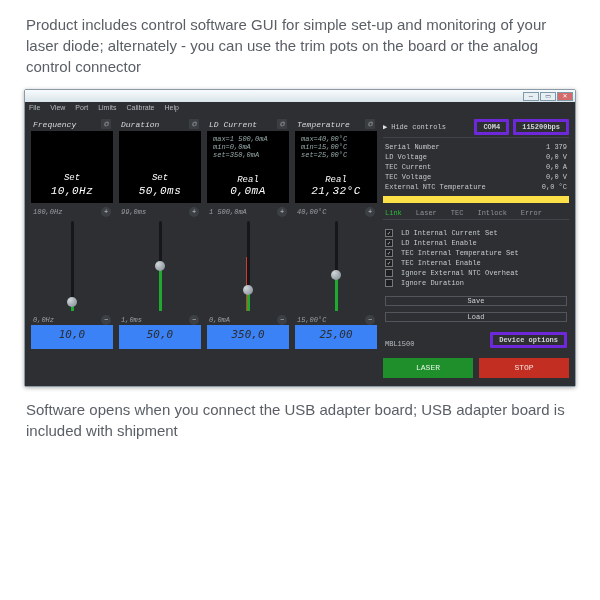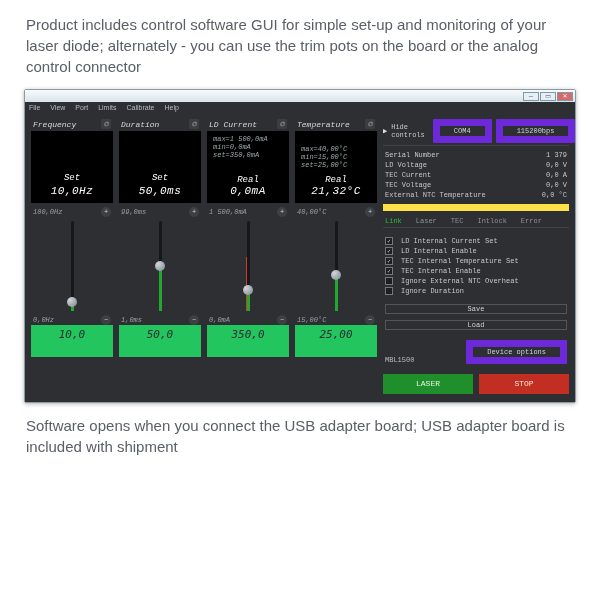--- a/index.html
+++ b/index.html
@@ -130,42 +130,42 @@
     position:absolute; bottom:0; left:-1px; width:1px; height:60%;
     background:#d13b2b;
   }
   .knob {
     position:absolute; left:50%; transform:translate(-50%,50%);
     width:10px; height:10px; border-radius:50%;
     background: radial-gradient(circle at 30% 30%, #cfd6dc, #7c848b);
   }
   .entry {
     margin-top:4px;
-    background:#22c55e;
+    background:#3b82f6;
     color:#2b2e32;
     text-align:center;
-    height:32px; line-height:20px;
+    height:24px; line-height:20px;
     font-size:11px;
     font-family:"Consolas",monospace;
   }
   .right-pane {
     width: 186px;
     display:flex; flex-direction:column;
     gap:4px;
   }
   .top-right {
     display:flex; align-items:center; gap:4px;
     font-size:7px;
     padding-bottom:2px;
     border-bottom:1px solid #40444a;
   }
   .tri { font-size:7px; color:#ddd; }
   .pill {
-    border:7px solid #6d28d9; padding:1px 14px; font-size:7px;
-    color:#cfd3d7; border-radius:1px;
+    border:3px solid #6d28d9; padding:1px 6px; font-size:7px;
+    color:#cfd3d7; border-radius:1px;font-weight:bold;
   }
   .info-table { font-size:7px; border-bottom:7px solid #fde047; padding-bottom:4px;}
   .info-table div { display:flex; justify-content:space-between; padding:1px 2px;}
   .tabs-row {
     display:flex; gap:14px; font-size:7px; color:#8d9299;
     padding: 2px 2px;
     border-bottom:1px solid #40444a;
   }
   .tabs-row .on { color:#2dbb3b; }
   .checks { font-size:7px; padding:4px 2px 2px 2px; }
@@ -301,21 +301,21 @@
             </div>
           </div>
           <div class="entry">350,0</div>
         </div>
 
         <div class="col">
           <div class="col-head">
             <span>Temperature</span>
             <span class="smallbox">⏣</span>
           </div>
-          <div class="display" style="padding-top:4px;">
+          <div class="display" style="justify-content:space-between;padding-top:4px;">
             <div style="width:100%">
               <div class="info-row">max=40,00°C</div>
               <div class="info-row">min=15,00°C</div>
               <div class="info-row">set=25,00°C</div>
             </div>
             <div style="text-align:center;width:100%">
               <div class="label">Real</div>
               <div class="val">21,32°C</div>
             </div>
           </div>

